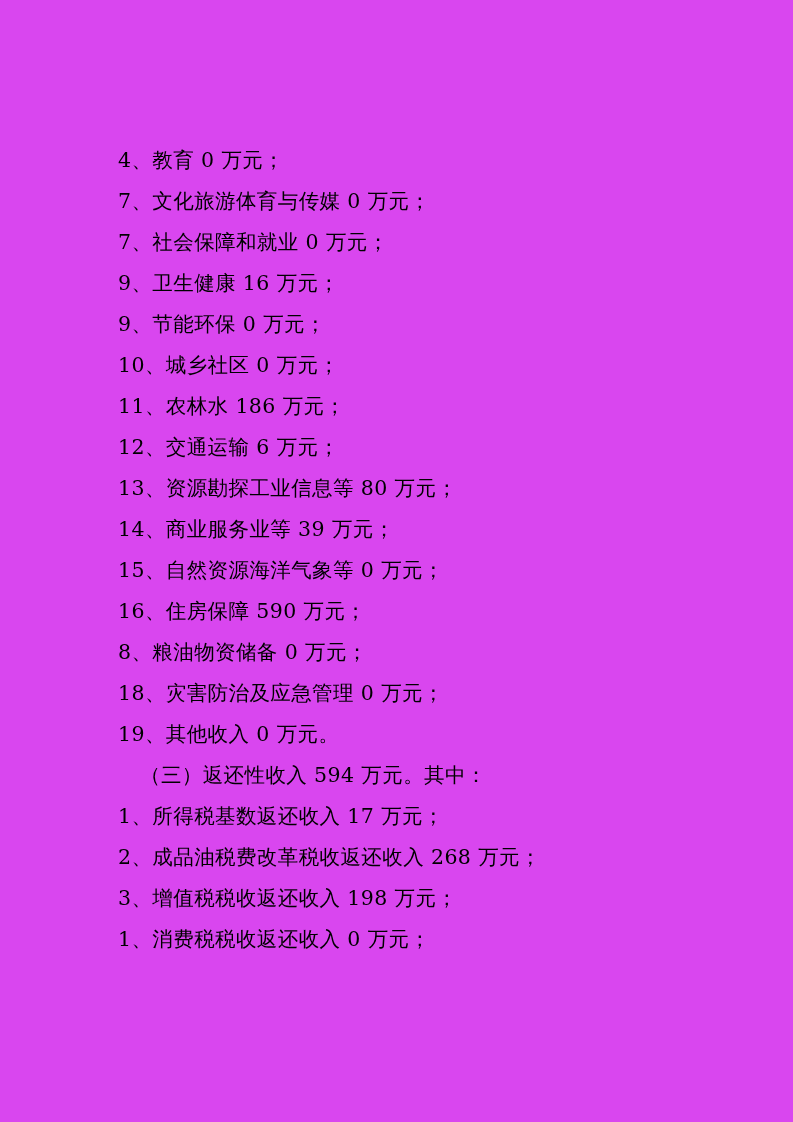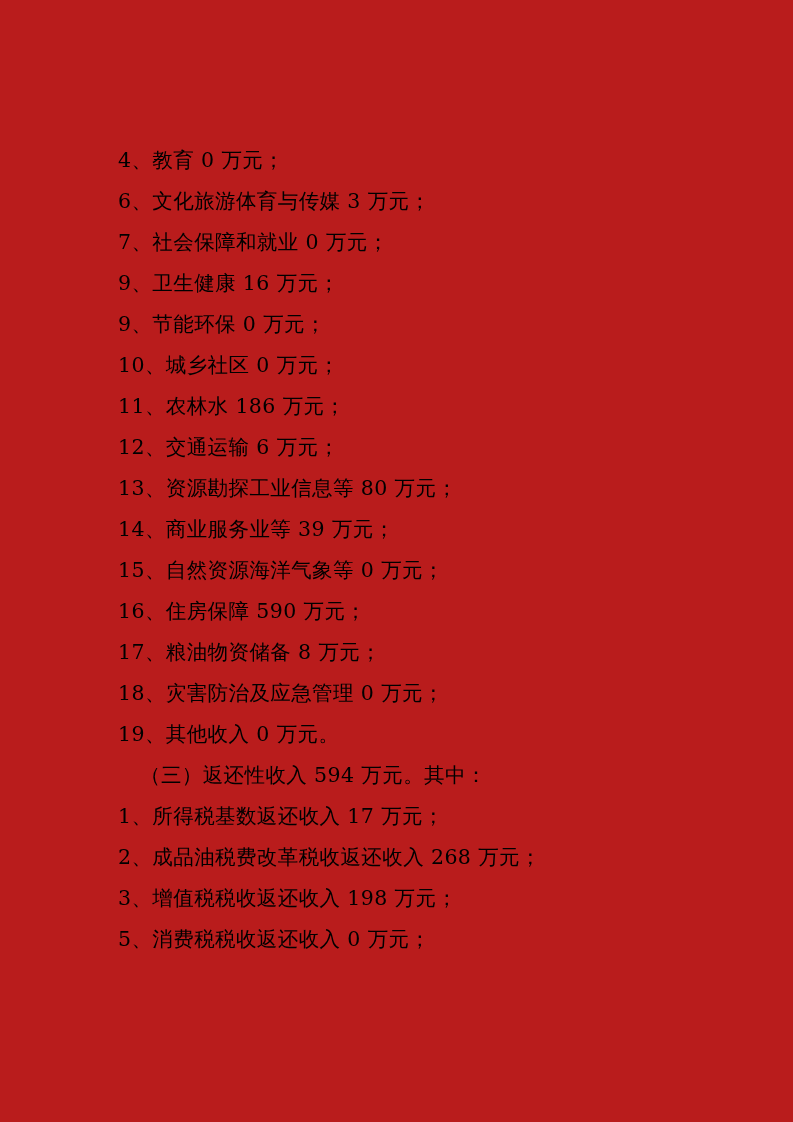--- a/index.html
+++ b/index.html
@@ -6,21 +6,21 @@
     margin: 0;
     padding: 0;
     background: #8c8c8c;
   }
   body {
     font-family: "DejaVu Serif", "Liberation Serif", serif;
   }
   .page {
     width: 793px;
     height: 1122px;
-    background: #b91c1c;
+    background: #d946ef;
     position: relative;
     margin: 0 auto;
     box-sizing: border-box;
     overflow: hidden;
   }
   .content {
     position: absolute;
     left: 118px;
     top: 150px;
     width: 560px;
@@ -38,33 +38,33 @@
     text-indent: 0;
     padding-left: 22px;
   }
 </style>
 </head>
 <body>
 
 <div class="page">
   <div class="content">
     <p class="para">4、教育 0 万元；</p>
-    <p class="para">6、文化旅游体育与传媒 3 万元；</p>
+    <p class="para">7、文化旅游体育与传媒 0 万元；</p>
     <p class="para">7、社会保障和就业 0 万元；</p>
     <p class="para">9、卫生健康 16 万元；</p>
     <p class="para">9、节能环保 0 万元；</p>
     <p class="para">10、城乡社区 0 万元；</p>
     <p class="para">11、农林水 186 万元；</p>
     <p class="para">12、交通运输 6 万元；</p>
     <p class="para">13、资源勘探工业信息等 80 万元；</p>
     <p class="para">14、商业服务业等 39 万元；</p>
     <p class="para">15、自然资源海洋气象等 0 万元；</p>
     <p class="para">16、住房保障 590 万元；</p>
-    <p class="para">17、粮油物资储备 8 万元；</p>
+    <p class="para">8、粮油物资储备 0 万元；</p>
     <p class="para">18、灾害防治及应急管理 0 万元；</p>
     <p class="para">19、其他收入 0 万元。</p>
     <p class="para indent">（三）返还性收入 594 万元。其中：</p>
     <p class="para">1、所得税基数返还收入 17 万元；</p>
     <p class="para">2、成品油税费改革税收返还收入 268 万元；</p>
     <p class="para">3、增值税税收返还收入 198 万元；</p>
-    <p class="para">5、消费税税收返还收入 0 万元；</p>
+    <p class="para">1、消费税税收返还收入 0 万元；</p>
   </div>
 </div>
 
 </body></html>

